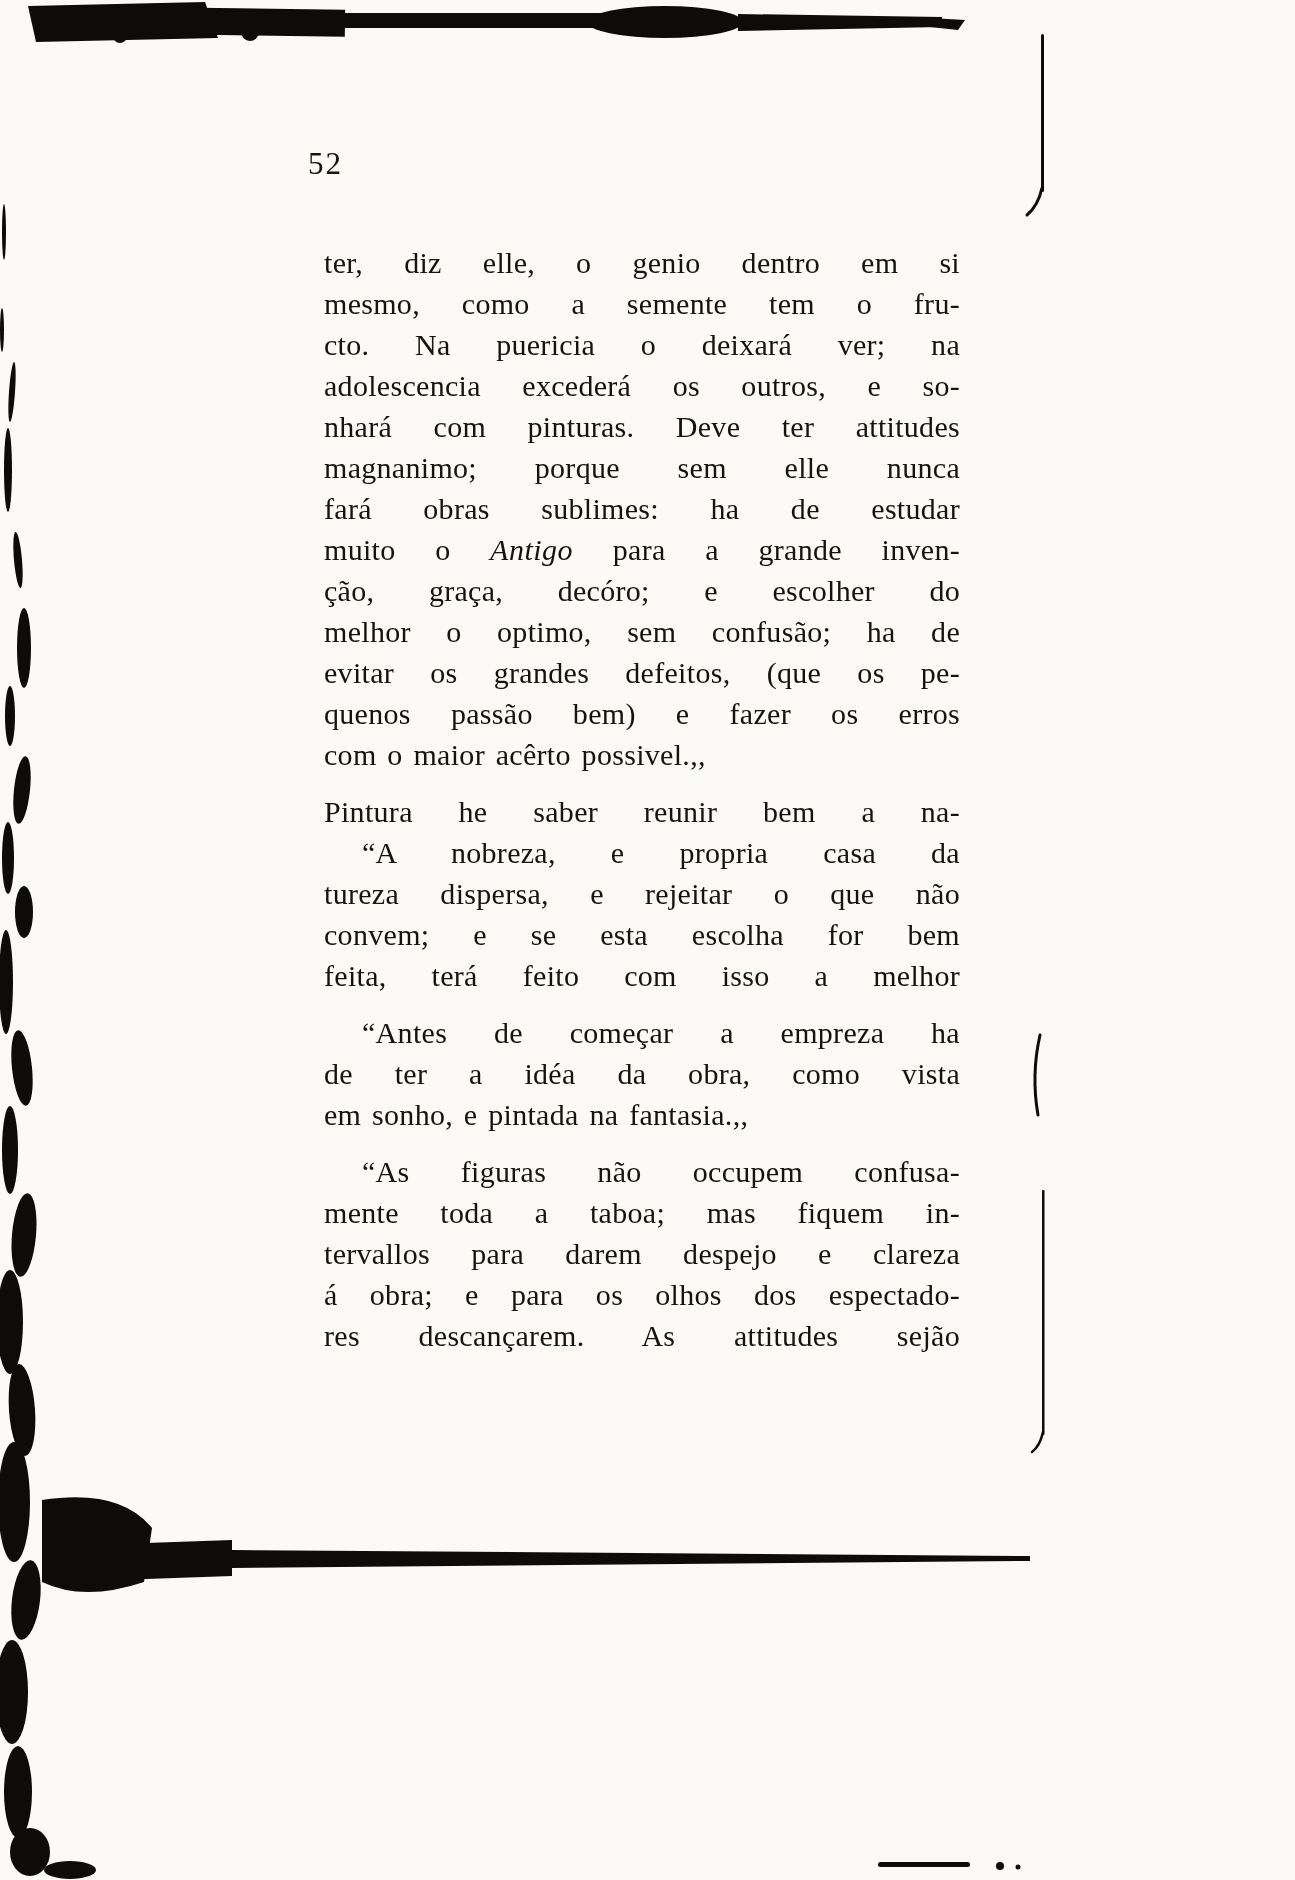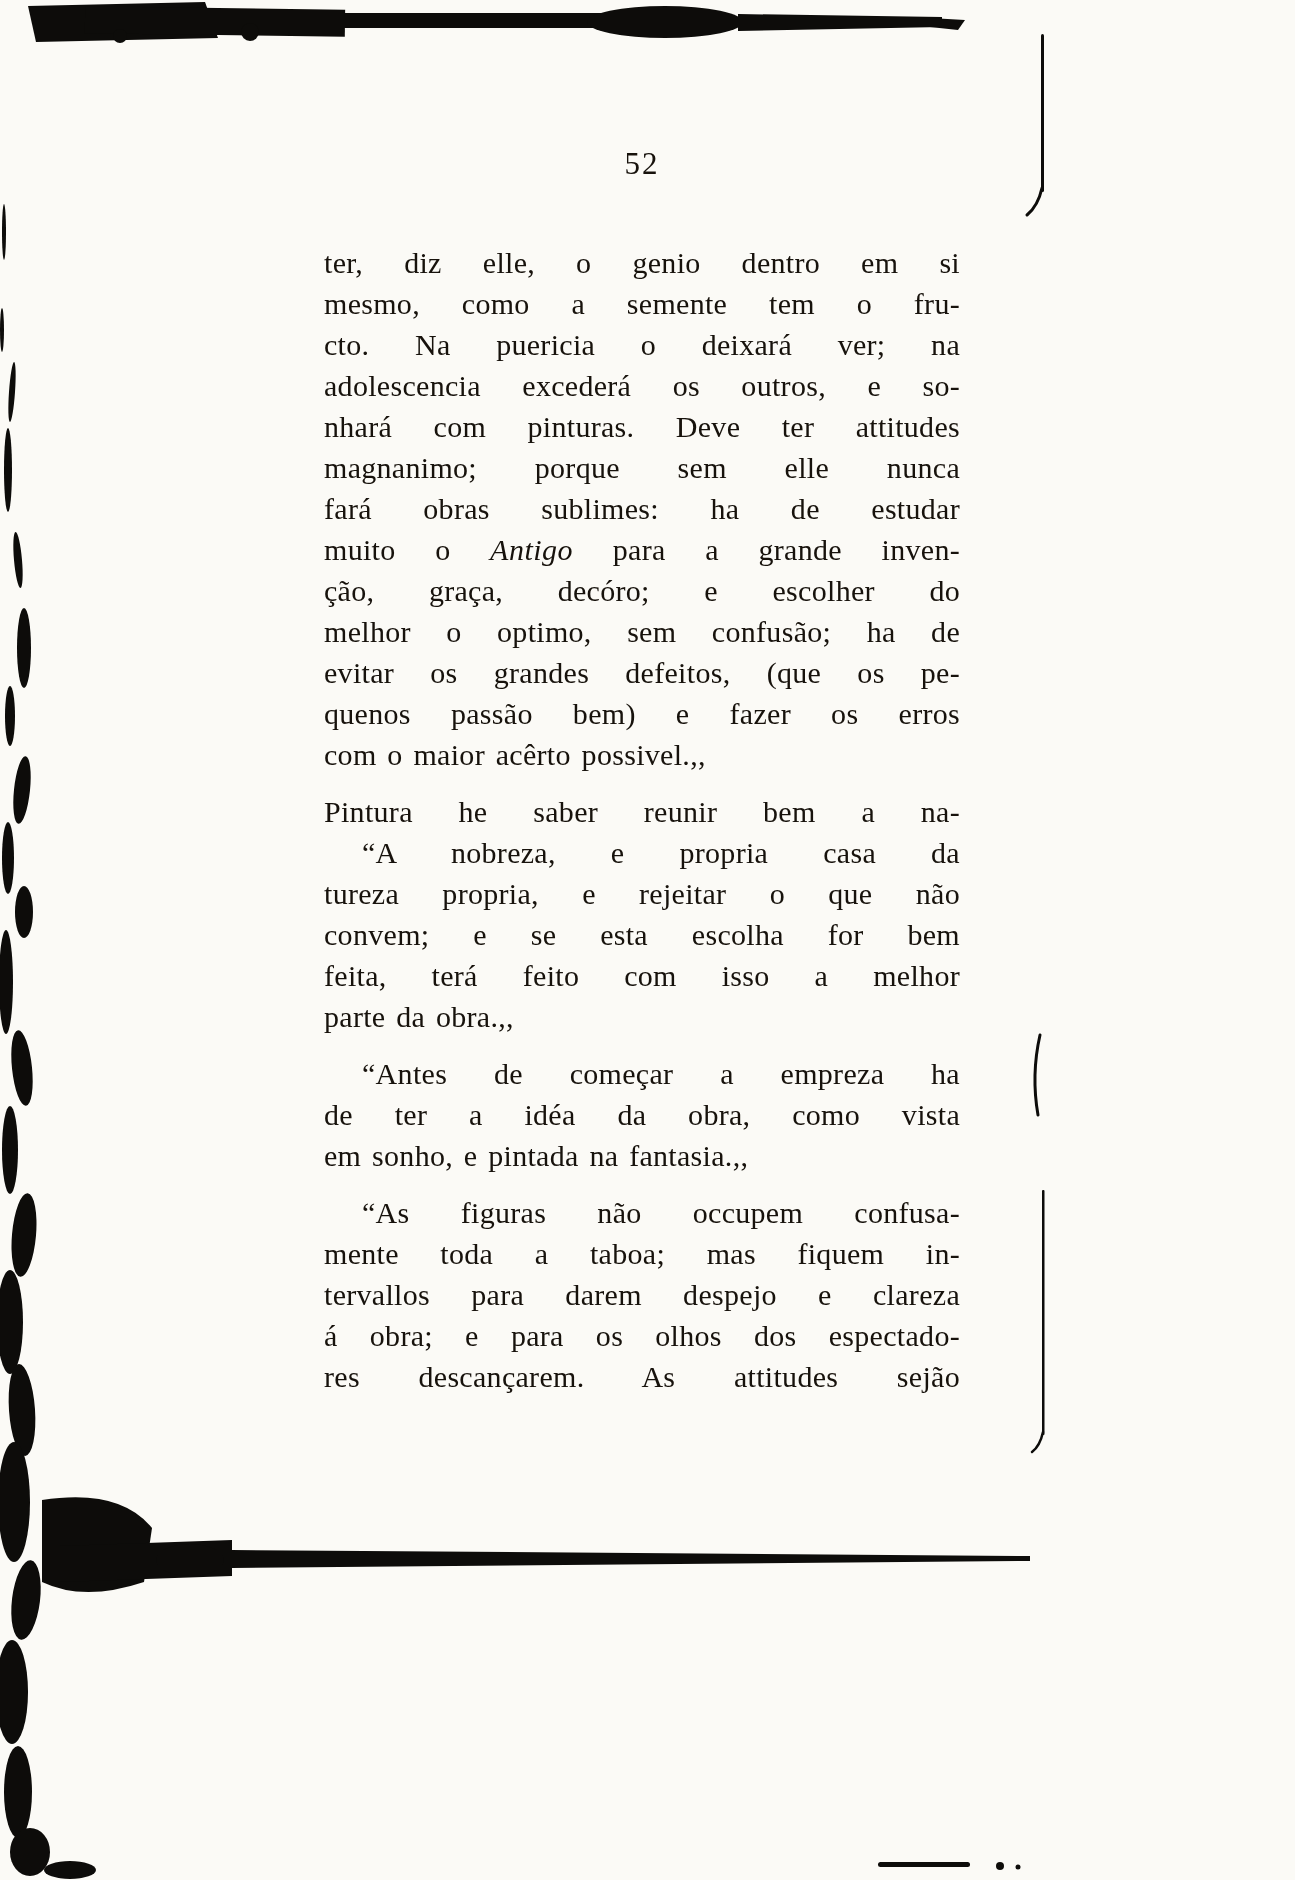--- a/index.html
+++ b/index.html
@@ -20,21 +20,20 @@
     position: absolute;
     top: 0; left: 0;
     width: 1295px; height: 1880px;
     pointer-events: none;
   }
   .page-number {
     position: absolute;
     top: 146px;
     left: 308px;
     width: 668px;
-    text-align: center;
     font-size: 31px;
     letter-spacing: 2px;
   }
   .text-block {
     position: absolute;
     top: 226px;
     left: 308px;
     width: 668px;
     font-size: 30px;
     word-spacing: 3px;
@@ -125,24 +124,23 @@
         <div class="line">muito o <em>Antigo</em> para a grande inven-</div>
         <div class="line">ção, graça, decóro; e escolher do</div>
         <div class="line">melhor o optimo, sem confusão; ha de</div>
         <div class="line">evitar os grandes defeitos, (que os pe-</div>
         <div class="line">quenos passão bem) e fazer os erros</div>
         <div class="line lastline">com o maior acêrto possivel.,,</div>
       </div>
       <div class="para">
         <div class="line">Pintura he saber reunir bem a na-</div>
         <div class="line indent">“A nobreza, e propria casa da</div>
-        <div class="line">tureza propria, e rejeitar o que não</div>
+        <div class="line">tureza dispersa, e rejeitar o que não</div>
         <div class="line">convem; e se esta escolha for bem</div>
         <div class="line">feita, terá feito com isso a melhor</div>
-        <div class="line lastline">parte da obra.,,</div>
       </div>
       <div class="para">
         <div class="line indent">“Antes de começar a empreza ha</div>
         <div class="line">de ter a idéa da obra, como vista</div>
         <div class="line lastline">em sonho, e pintada na fantasia.,,</div>
       </div>
       <div class="para">
         <div class="line indent">“As figuras não occupem confusa-</div>
         <div class="line">mente toda a taboa; mas fiquem in-</div>
         <div class="line">tervallos para darem despejo e clareza</div>

